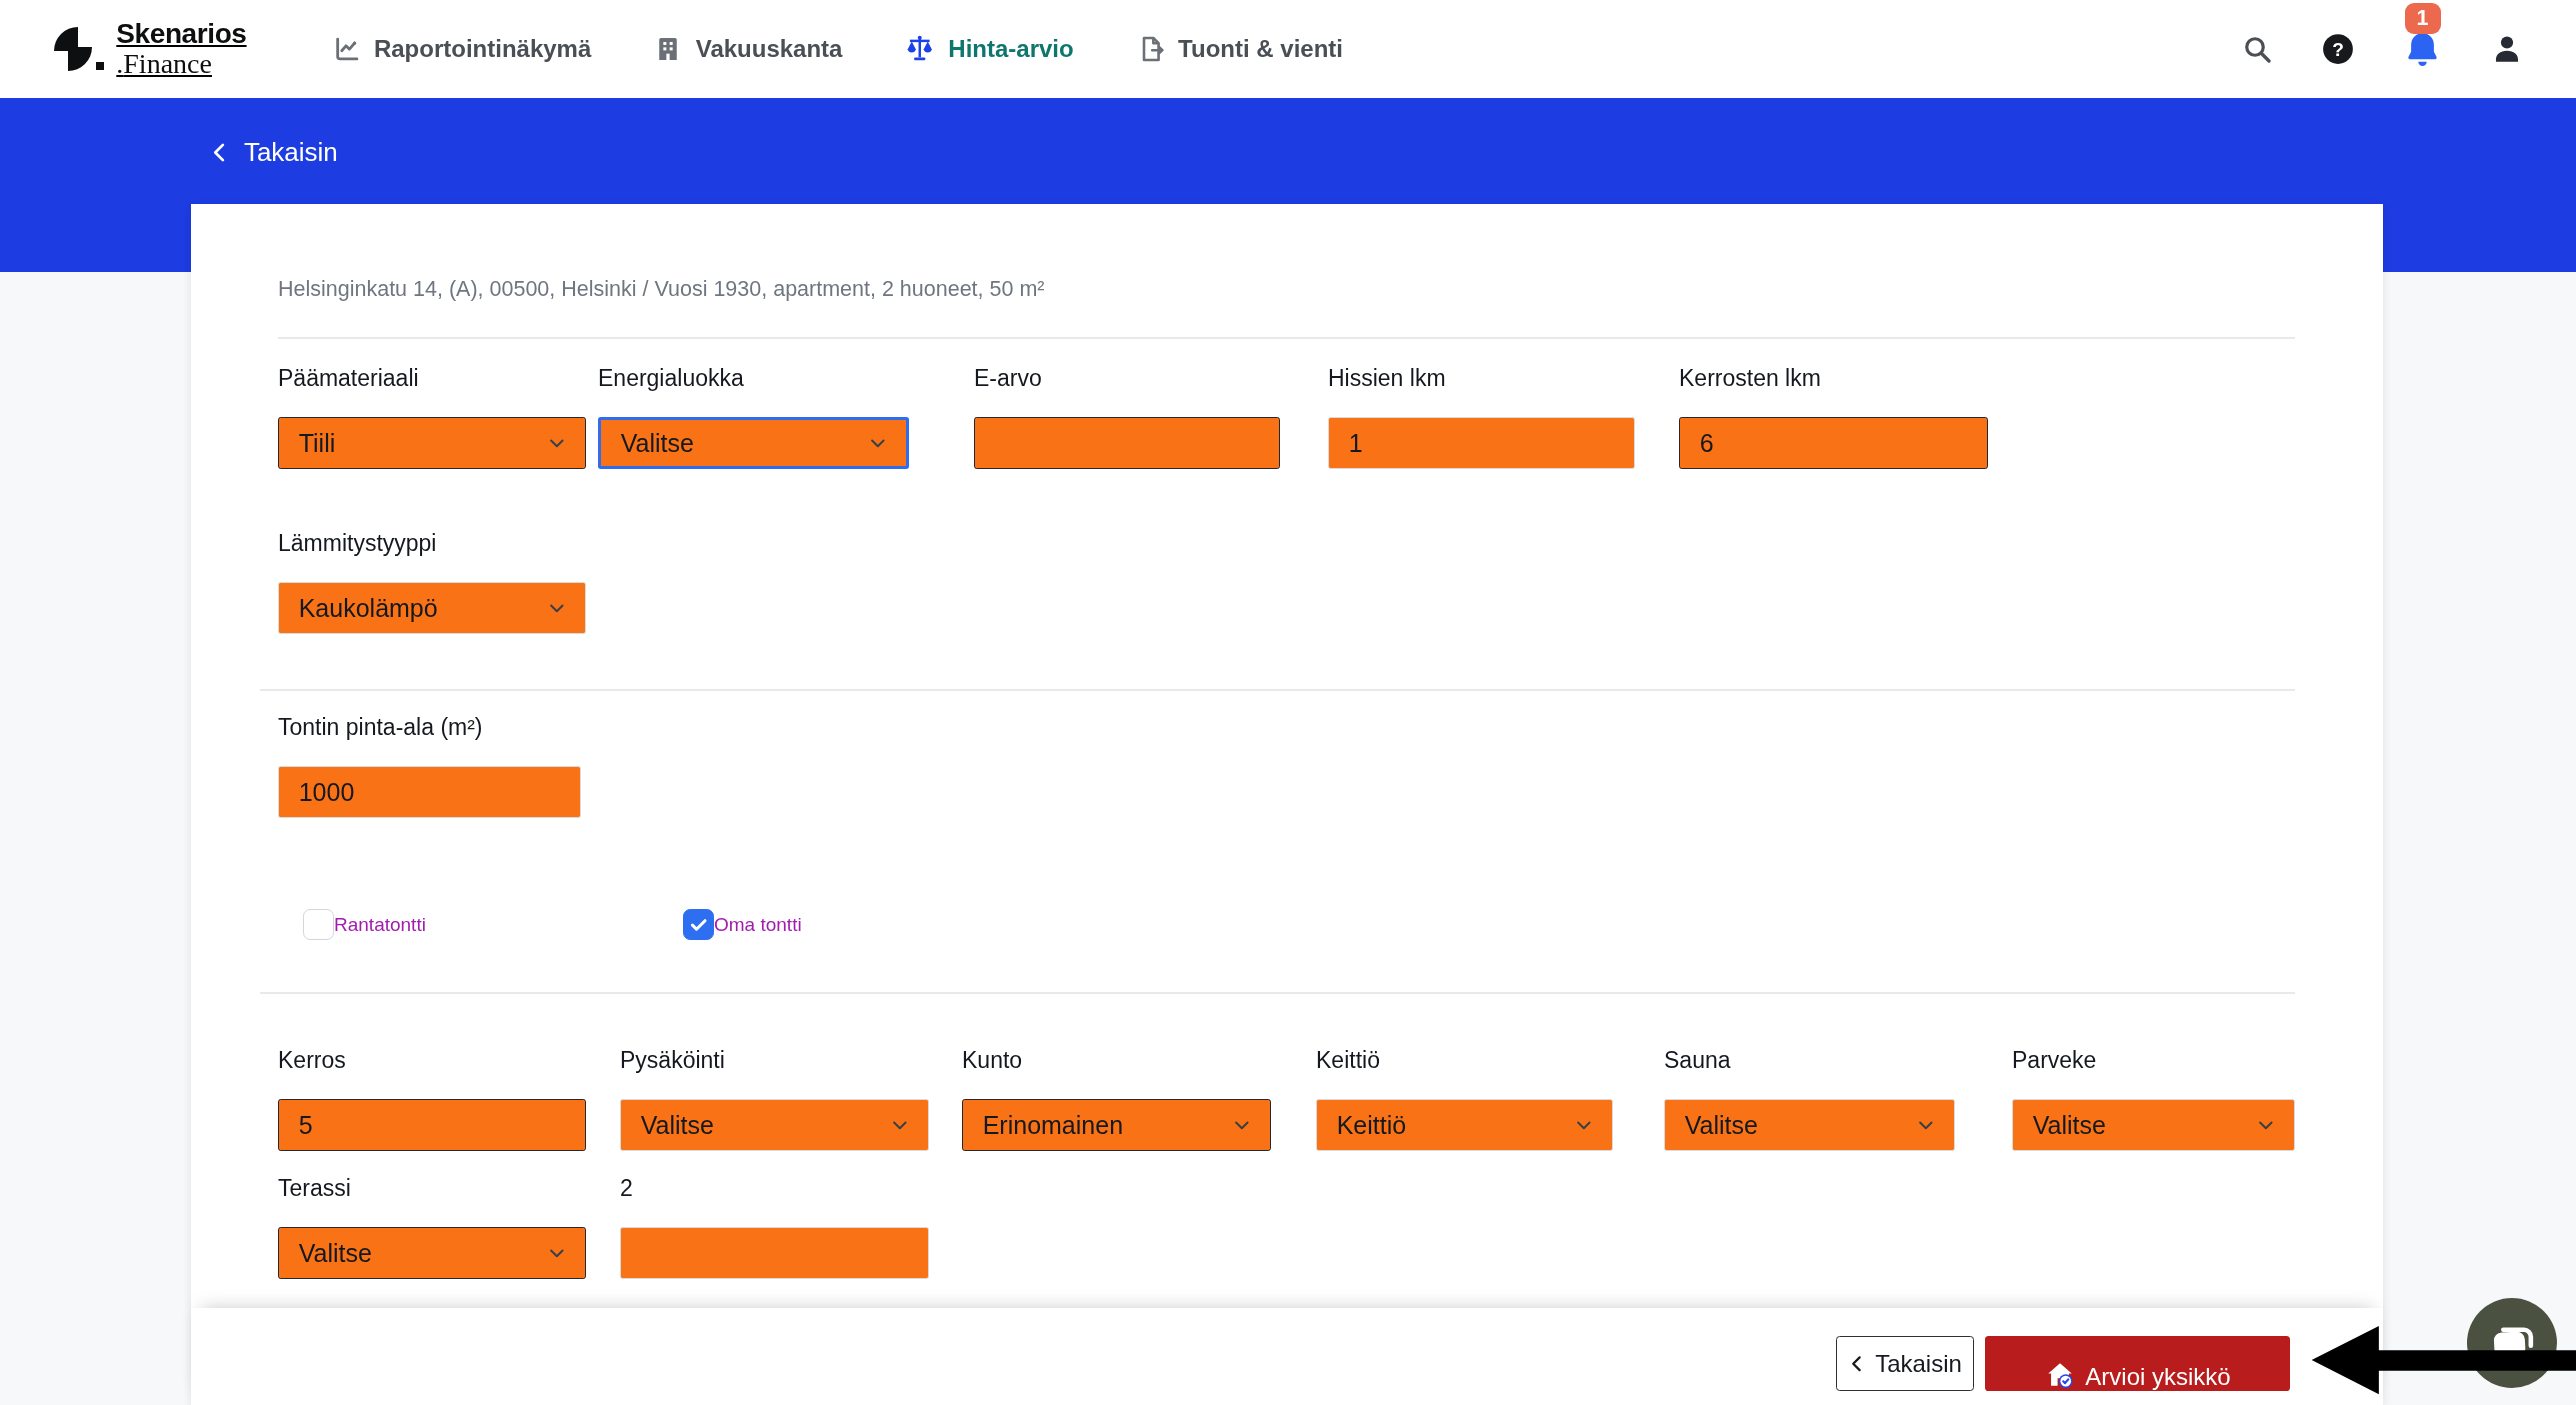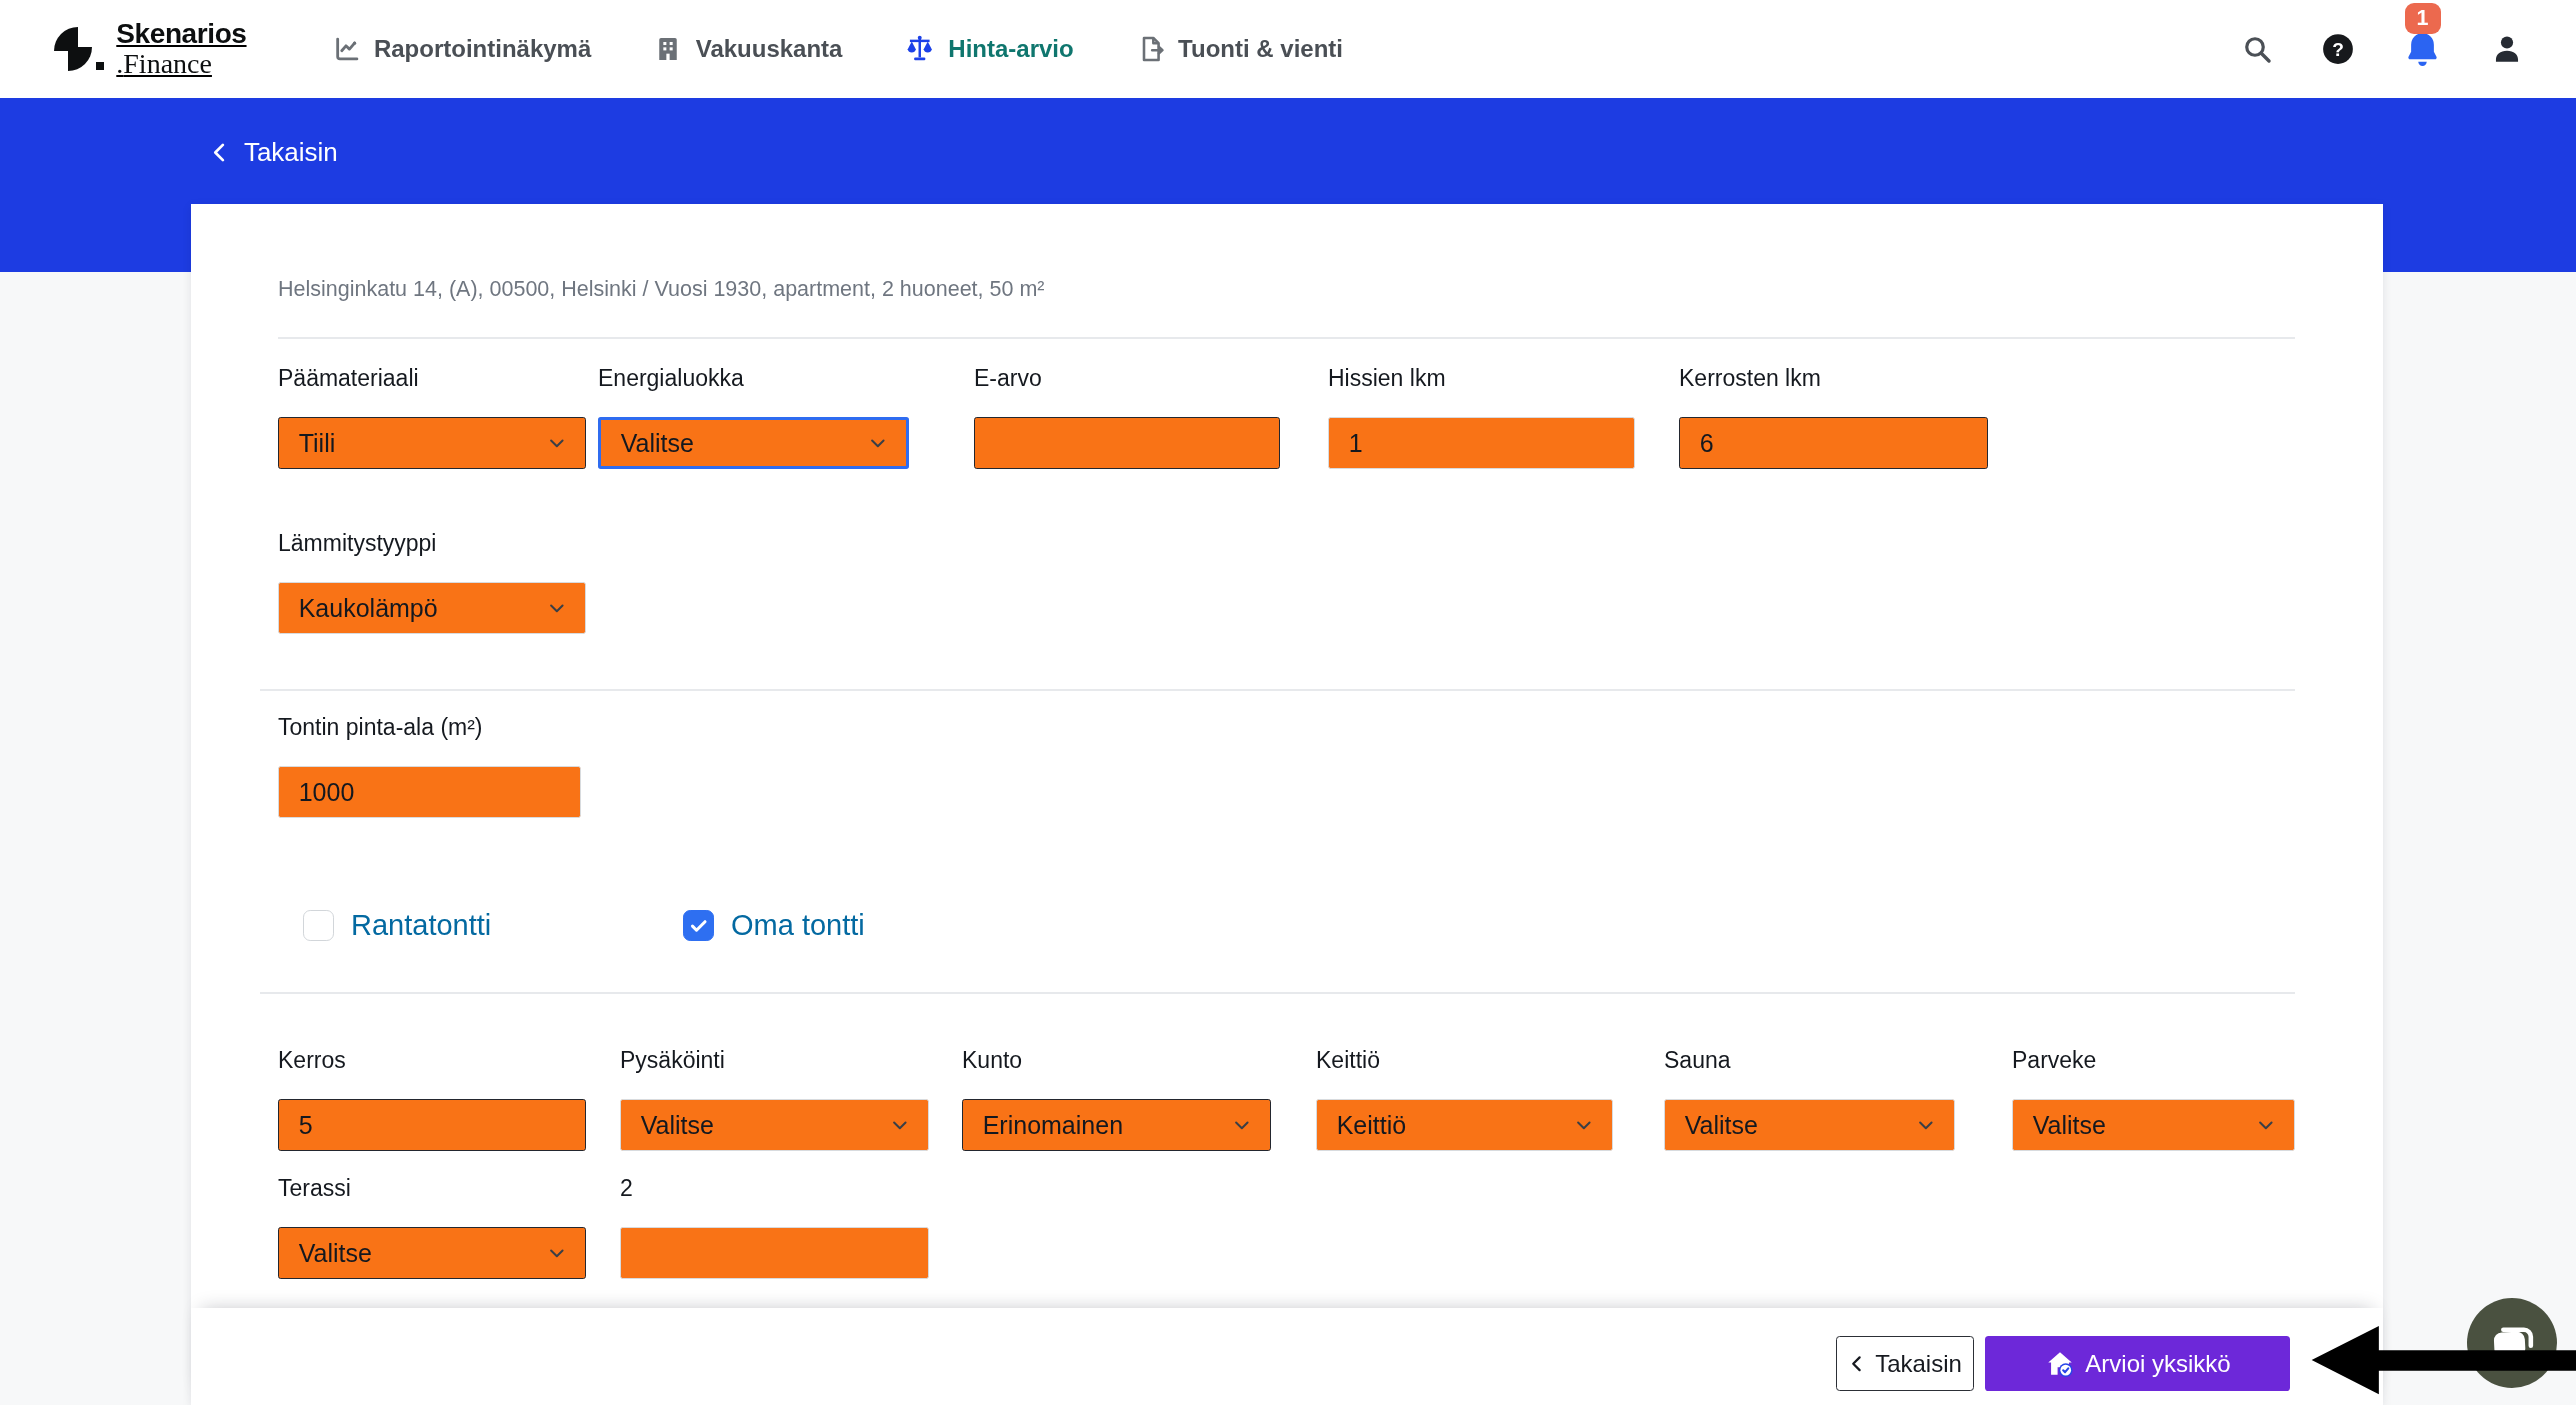--- a/index.html
+++ b/index.html
@@ -52,29 +52,29 @@
   .b-light { border:1.8px solid #d8dbde; }
   .b-focus { border:3.6px solid #2f6cf0; }
   .chev { position:absolute; right:18px; top:50%; transform:translateY(-50%); }
 
   .chk { position:absolute; top:705px; display:flex; align-items:center; cursor:pointer; }
   .box { width:31px; height:31px; border-radius:7.2px; border:1.8px solid #d2d6da; background:#fff;
          display:flex; align-items:center; justify-content:center; }
   .box svg { display:none; }
   .box.checked { background:#2e6ff1; border-color:#2e6ff1; }
   .box.checked svg { display:block; }
-  .clabel { font-size:29px; color:#0369a1; margin-left:17px; }
+  .clabel { font-size:19px; color:#a21caf; }
 
   
   .card-footer { position:absolute; left:0; bottom:0; width:100%; height:97px; background:#ffffff;
                  box-shadow:0 -9px 18px -10.7px rgba(20,24,40,.28); }
   .btn { position:absolute; top:28px; height:55px; display:flex; align-items:center; justify-content:center;
          gap:9px; font-size:24px; cursor:pointer; border-radius:3.6px; }
   .btn-back { left:1645px; width:138px; background:#ffffff; border:1.8px solid #2c2f36; color:#16191f; }
-  .btn-primary { left:1794px; width:305px; background:#6d28d9; color:#ffffff; border:none; }
+  .btn-primary { left:1794px; width:305px; background:#b91c1c; color:#ffffff; border:none;align-items:flex-end; }
 
   
   .chat-fab { position:absolute; left:2467px; top:1298px; width:90px; height:90px; border-radius:50%;
               background:#4a5140; display:flex; align-items:center; justify-content:center; z-index:30; cursor:pointer; }
   .annotation-arrow { position:absolute; left:2300px; top:1316px; z-index:40; pointer-events:none; }
 </style>
 </head>
 <body>
 
 <div class="stage">

